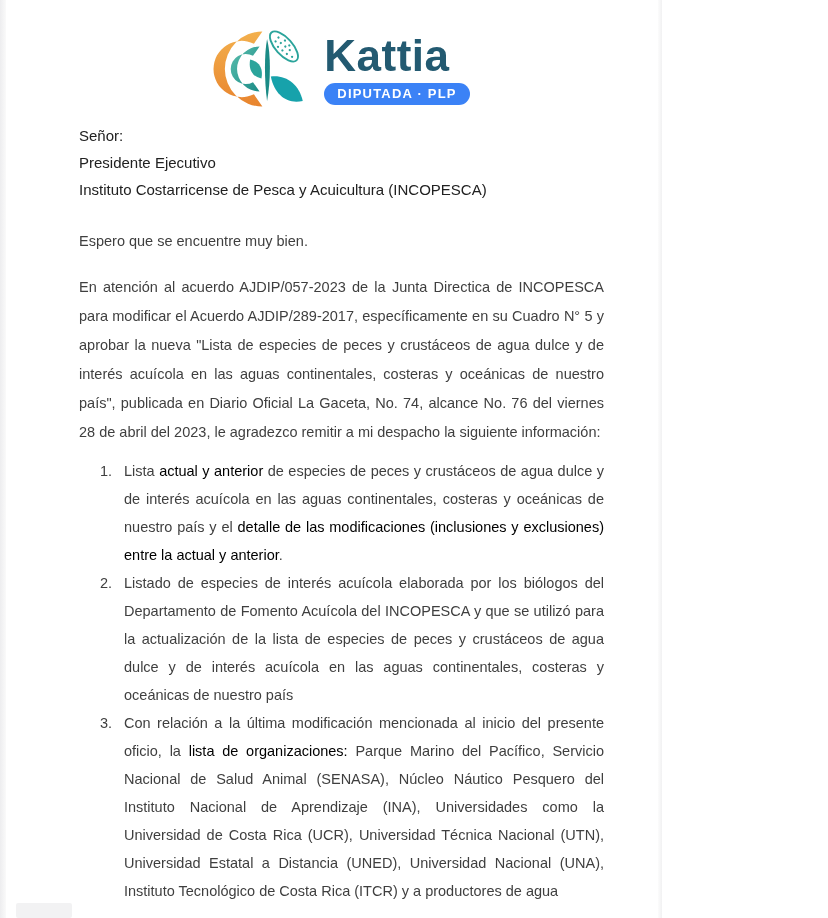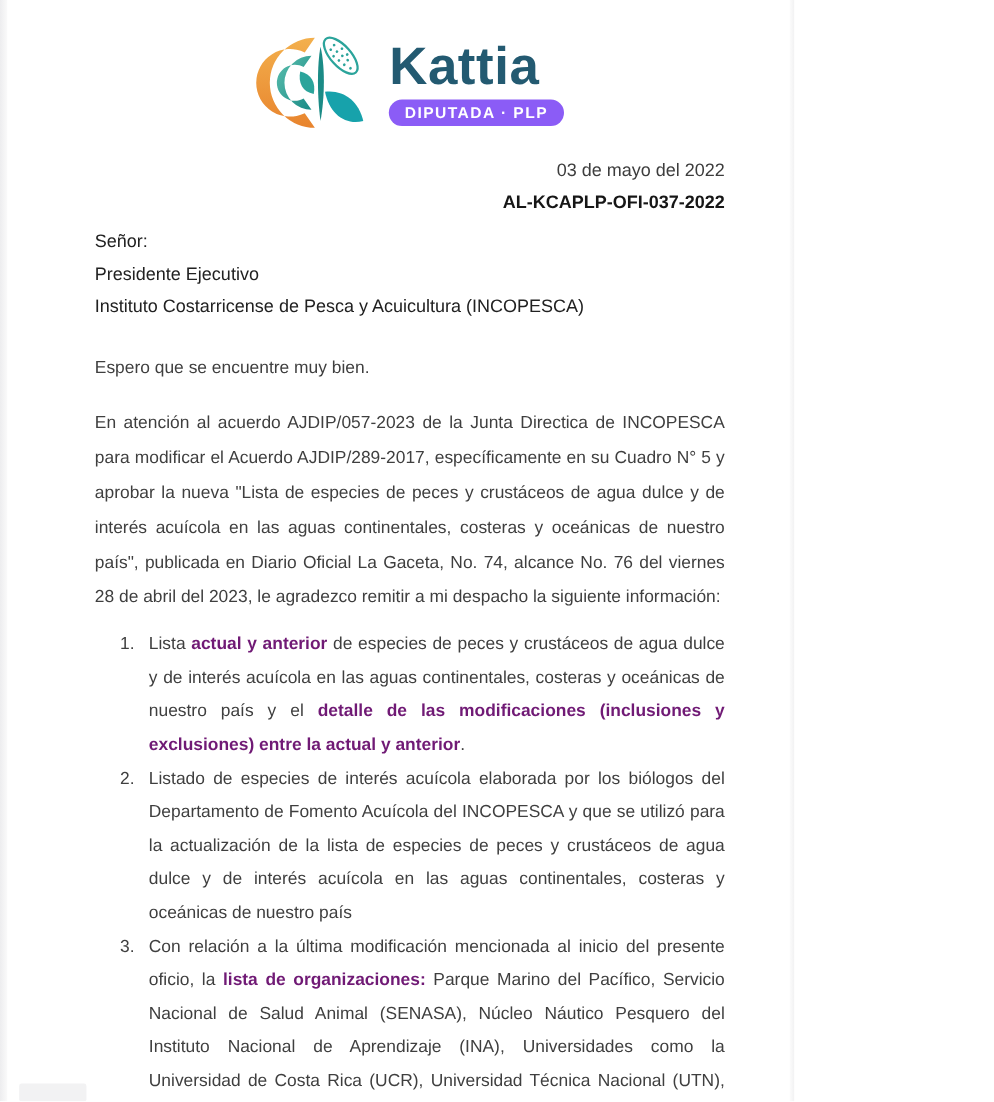--- a/index.html
+++ b/index.html
@@ -49,21 +49,21 @@
   .logo-surname {
     font-size: 21px;
     font-weight: 400;
     color: #4aa0ad;
     margin-top: 2px;
     letter-spacing: 0.2px;
   }
   .logo-badge {
     margin-top: 5px;
     display: inline-block;
-    background: #8b5cf6;
+    background: #3b82f6;
     color: #ffffff;
     font-size: 13px;
     font-weight: 700;
     letter-spacing: 1.2px;
     padding: 3px 13px 4px 13px;
     border-radius: 14px;
     box-shadow: 0 0 0 2px #ffffff;
   }
 
   
@@ -103,21 +103,21 @@
     position: relative;
     padding-left: 45px;
     text-align: justify;
     line-height: 28px;
   }
   ol.numbered .num {
     position: absolute;
     left: 21px;
     top: 0;
   }
-  .b { font-weight: 700; color: #701a75; }
+  .b { font-weight: 400; color: #000000; }
 </style>
 </head>
 <body>
 
 <div class="page">
   <div class="edge-left"></div>
   <div class="edge-right"></div>
   <div class="edge-corner"></div>
 
   <div class="header">
@@ -161,24 +161,20 @@
 
         <path d="M 62 40 C 72 42 76 50 74 60 C 64 58 60 50 62 40 Z" fill="#2ba49b"></path>
       </svg>
       <div class="logo-text">
         <div class="logo-name">Kattia</div>
         <div class="logo-badge">DIPUTADA · PLP</div>
       </div>
     </div>
   </div>
 
-  <div class="date-block">
-    <div class="date-line">03 de mayo del 2022</div>
-    <div class="ref-line">AL-KCAPLP-OFI-037-2022</div>
-  </div>
 
   <div class="content">
 
     <div class="addressee">
       <div>Señor:</div>
       <div>Presidente Ejecutivo</div>
       <div>Instituto Costarricense de Pesca y Acuicultura (INCOPESCA)</div>
     </div>
 
     <p class="greeting-2">Espero que se encuentre muy bien.</p>

